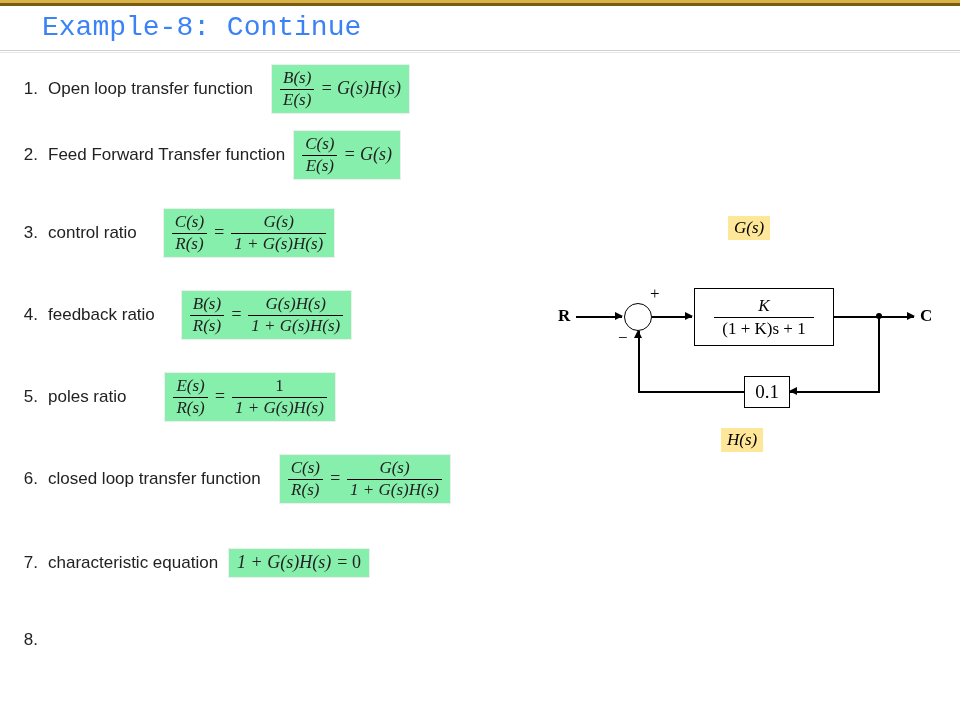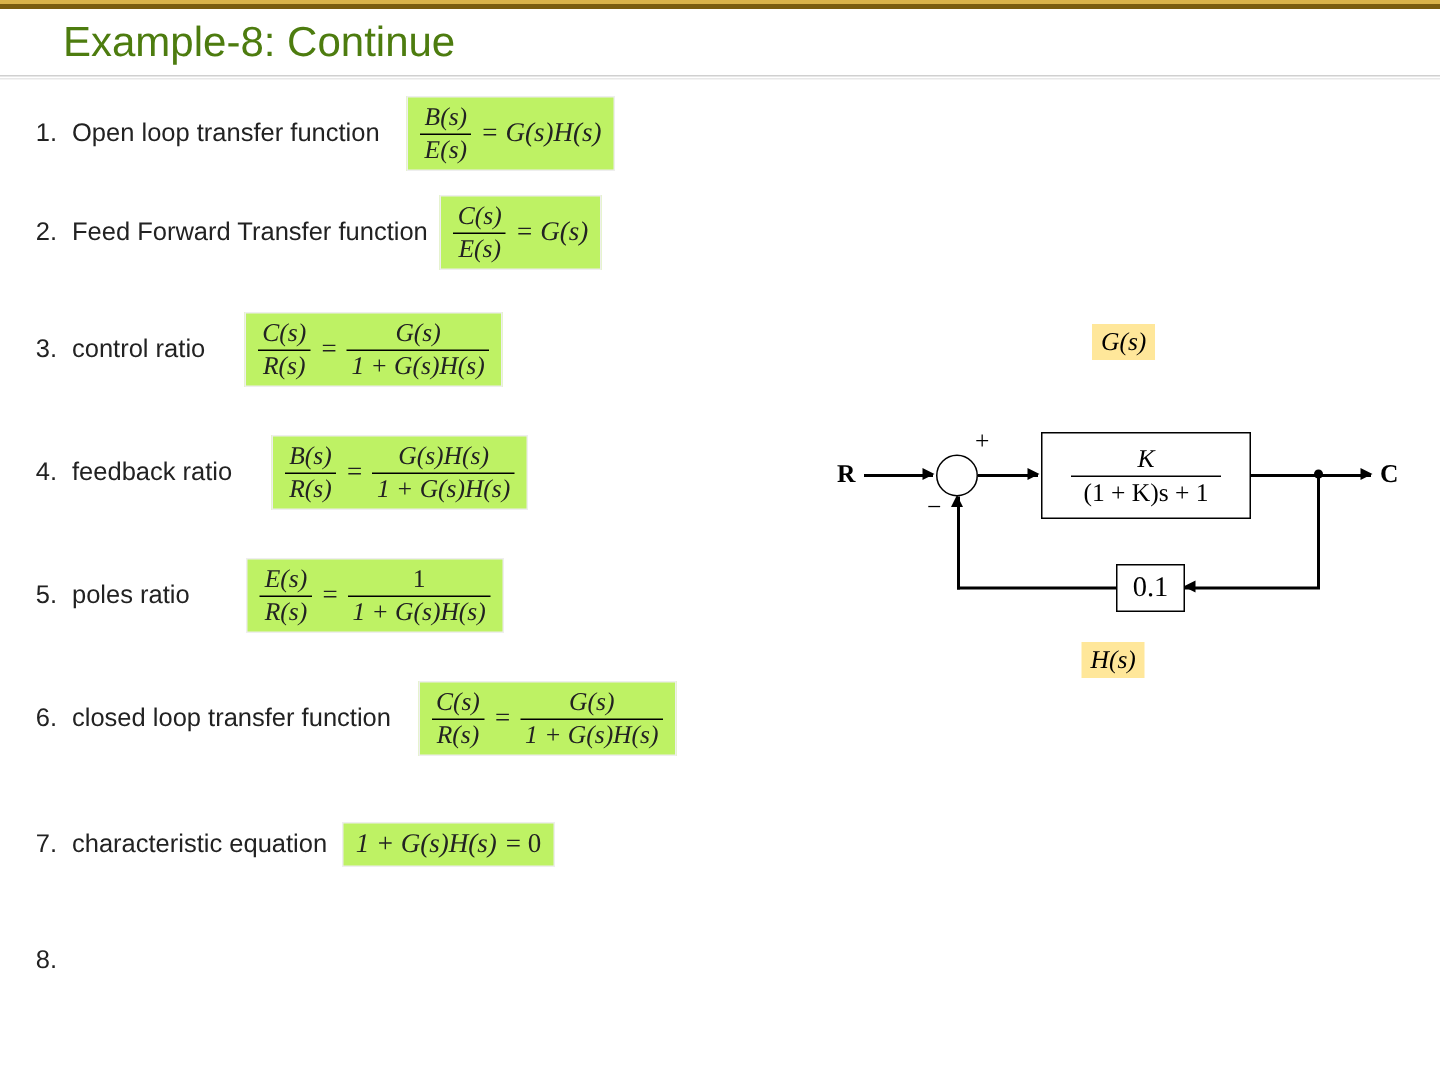--- a/index.html
+++ b/index.html
@@ -15,23 +15,23 @@
   .topbar {
     position: absolute;
     top: 0; left: 0; right: 0;
     height: 6px;
     background: linear-gradient(to bottom, #d9b24a 0%, #d9b24a 50%, #7a5c10 50%, #7a5c10 100%);
   }
   .title {
     position: absolute;
     top: 12px;
     left: 42px;
-    font-family: Liberation Sans, sans-serif;
+    font-family: Liberation Mono, monospace;
     font-size: 28px;
-    color: #4d7c0f;
+    color: #3b82f6;
   }
   .divider {
     position: absolute;
     top: 50px;
     left: 0; right: 0;
     height: 1px;
     background: #d0d0d0;
   }
   .divider2 {
     position: absolute;
@@ -50,21 +50,21 @@
   }
   .num {
     width: 28px;
     text-align: right;
     padding-right: 10px;
   }
   .label {
     padding-right: 18px;
   }
   .eq {
-    background: #bef264;
+    background: #86efac;
     border: 1px solid #eee;
     padding: 4px 8px;
     font-family: 'Times New Roman', serif;
     font-size: 18px;
     font-style: italic;
     display: inline-flex;
     flex-direction: column;
     align-items: flex-end;
     line-height: 1.1;
   }

